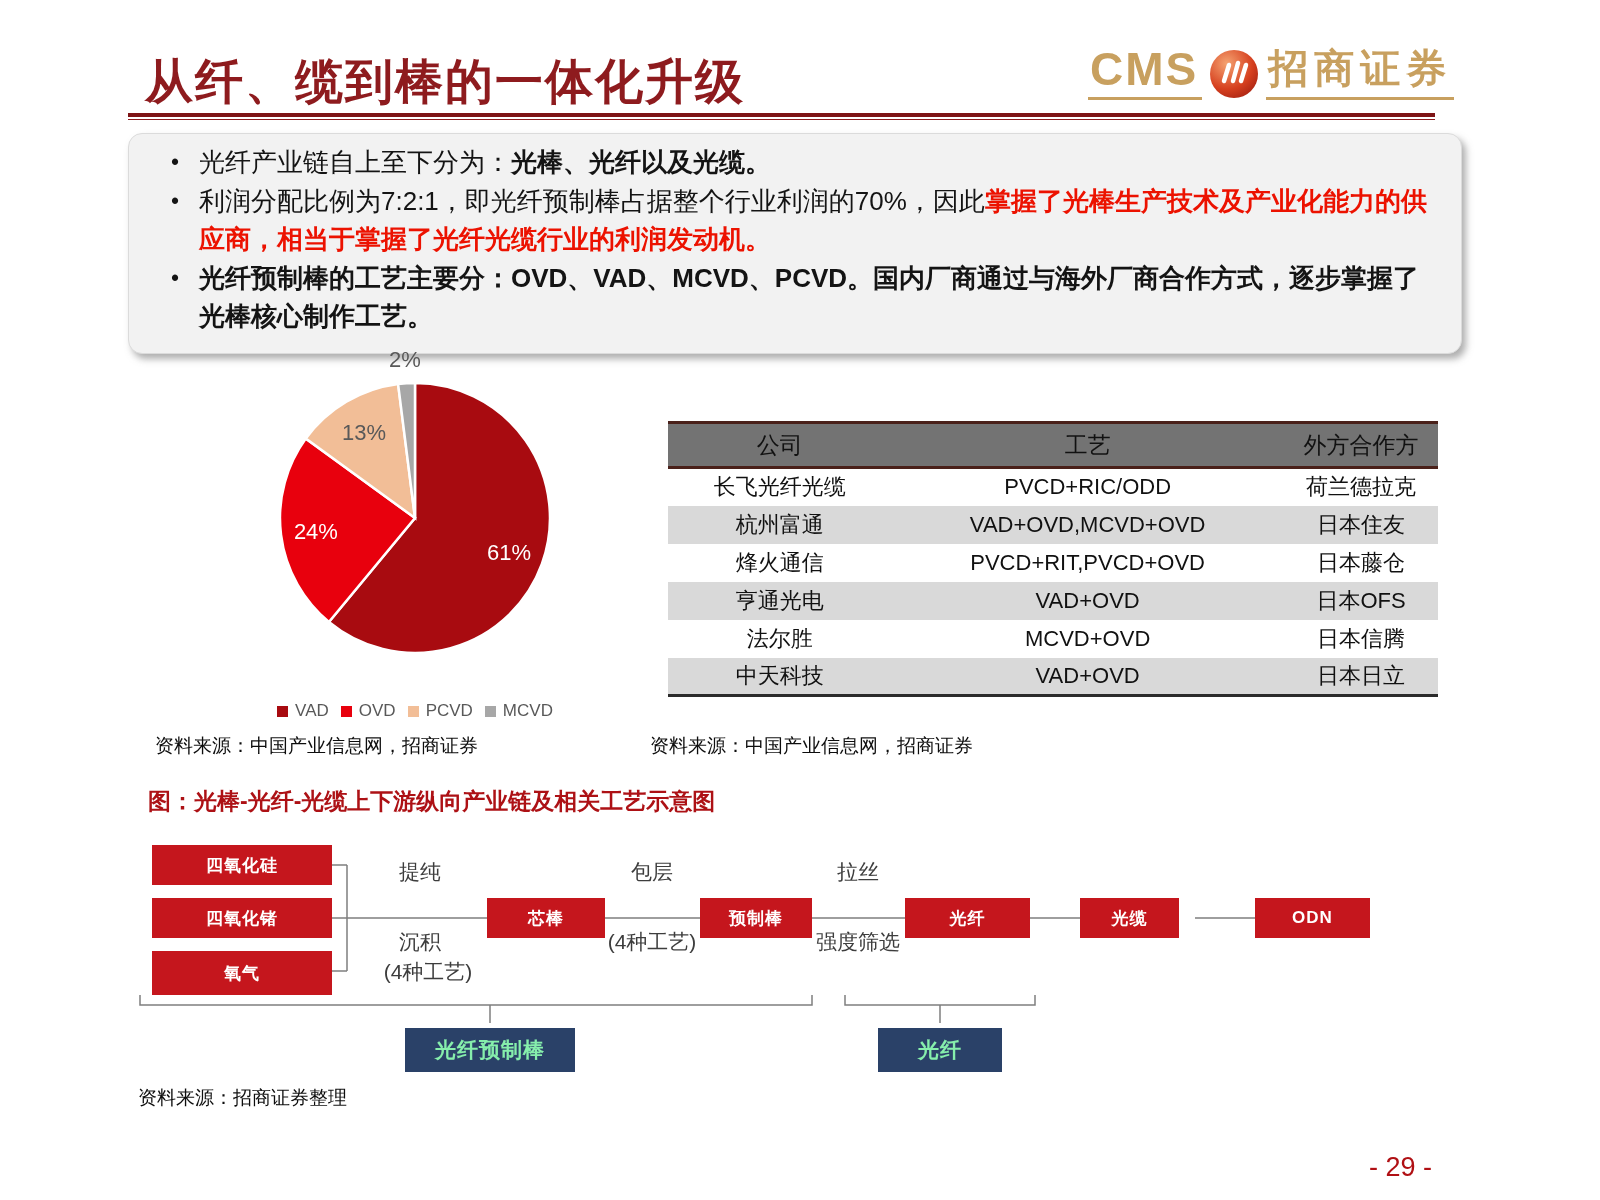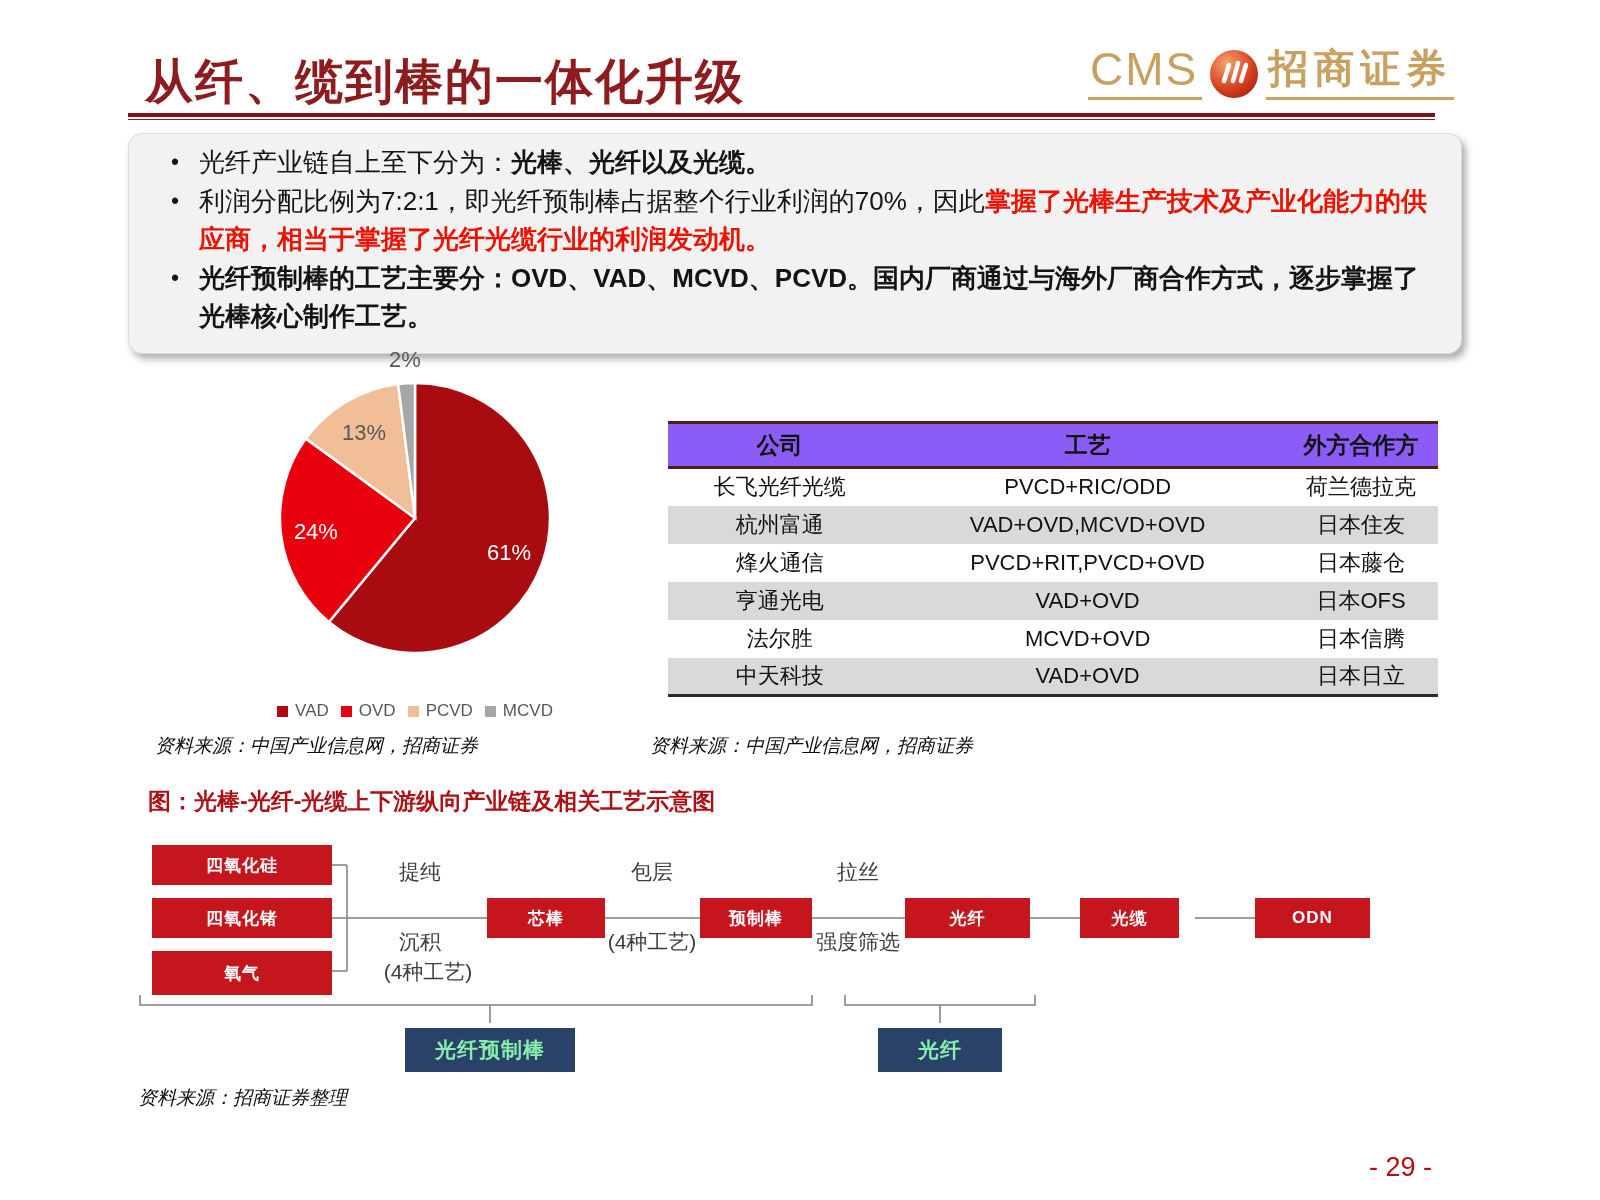--- a/index.html
+++ b/index.html
@@ -6,21 +6,21 @@
   html,body{width:1600px;height:1200px}
   body{font-family:"Liberation Sans",sans-serif;background:#ffffff}
   .slide{position:relative;width:1600px;height:1200px;background:#fff;overflow:hidden}
 
   
   .title{position:absolute;left:145px;top:50px;font-size:48px;font-weight:bold;color:#8E1B1E;letter-spacing:2px}
   .title-rule{position:absolute;left:128px;top:113px;width:1307px;height:7px;border-top:4px solid #7E1416;border-bottom:1px solid #8E1B1E}
 
   
   .logo{position:absolute;left:1088px;top:46px;display:flex;align-items:flex-end;gap:8px}
-  .logo-cms{font-size:46px;font-weight:normal;color:#C8A05F;letter-spacing:2px;border-bottom:3px solid #C8A05F;padding:0 4px 5px 2px;line-height:1}
+  .logo-cms{font-size:46px;font-weight:bold;color:#C8A05F;letter-spacing:2px;border-bottom:3px solid #C8A05F;padding:0 4px 5px 2px;line-height:1}
   .logo-globe{width:48px;height:48px;border-radius:50%;background:radial-gradient(circle at 35% 28%,#f5a371,#d6401f 55%,#8f130c);position:relative;flex:none;margin-bottom:2px}
   .logo-globe svg{position:absolute;left:0;top:0}
   .logo-cn{font-size:40px;font-weight:bold;color:#C8A05F;letter-spacing:6px;border-bottom:3px solid #C8A05F;padding:0 2px 9px 2px;line-height:1}
 
   
   .note-box{position:absolute;left:128px;top:133px;width:1334px;height:221px;background:#F2F2F2;border:1px solid #DBDBDB;border-radius:14px;box-shadow:4px 5px 7px rgba(110,110,110,.55);padding:9px 28px 0 22px}
   .bullet{display:flex;font-size:26px;line-height:38.5px;color:#141414}
   .bullet .dot{width:48px;text-align:center;flex:none;font-size:23px}
   .btext{display:block}
   .seg-n{font-weight:normal}
@@ -28,28 +28,28 @@
   .seg-rb{font-weight:bold;color:#EC1200}
 
   
   .pie-wrap{position:absolute;left:150px;top:333px;width:530px;height:372px}
   .legend{position:absolute;left:150px;top:701px;width:530px;display:flex;justify-content:center;gap:12px;align-items:center}
   .legend-item{display:flex;align-items:center;gap:7px}
   .legend-swatch{width:11px;height:11px;flex:none}
   .legend-label{font-size:17px;color:#595959}
 
   
-  .source{position:absolute;font-family:"Liberation Serif",serif;font-style:italic;font-size:19px;color:#0d0d0d;white-space:nowrap}
+  .source{position:absolute;font-family:"Liberation Serif",serif;font-size:19px;color:#0d0d0d;white-space:nowrap}
   .src-pie{left:155px;top:733px}
   .src-table{left:650px;top:733px}
   .src-diagram{left:138px;top:1085px}
 
   
   .proc-table{position:absolute;left:668px;top:421px;width:770px;border-collapse:collapse;border-top:3px solid #4A211A;border-bottom:3px solid #2b2b2b}
-  .proc-table th{background:#8b5cf6;height:45px;font-size:23px;font-weight:bold;color:#111;border-bottom:3px solid #4A211A;text-align:center}
+  .proc-table th{background:#737373;height:45px;font-size:23px;font-weight:normal;color:#111;border-bottom:3px solid #4A211A;text-align:center}
   .proc-table td{height:38px;font-size:22px;color:#111;text-align:center;vertical-align:middle}
   .proc-table tr.g td{background:#D9D9D9}
   .col1{width:29%}.col2{width:51%}.col3{width:20%}
 
   
   .caption{position:absolute;left:148px;top:786px;font-size:23px;font-weight:bold;color:#AD1115}
 
   
   .dg-overlay{position:absolute;left:0;top:830px;width:1600px;height:250px;pointer-events:none}
   .rbox{position:absolute;background:#C5161D;color:#fff;font-weight:bold;font-size:17px;display:flex;align-items:center;justify-content:center;letter-spacing:1px}

